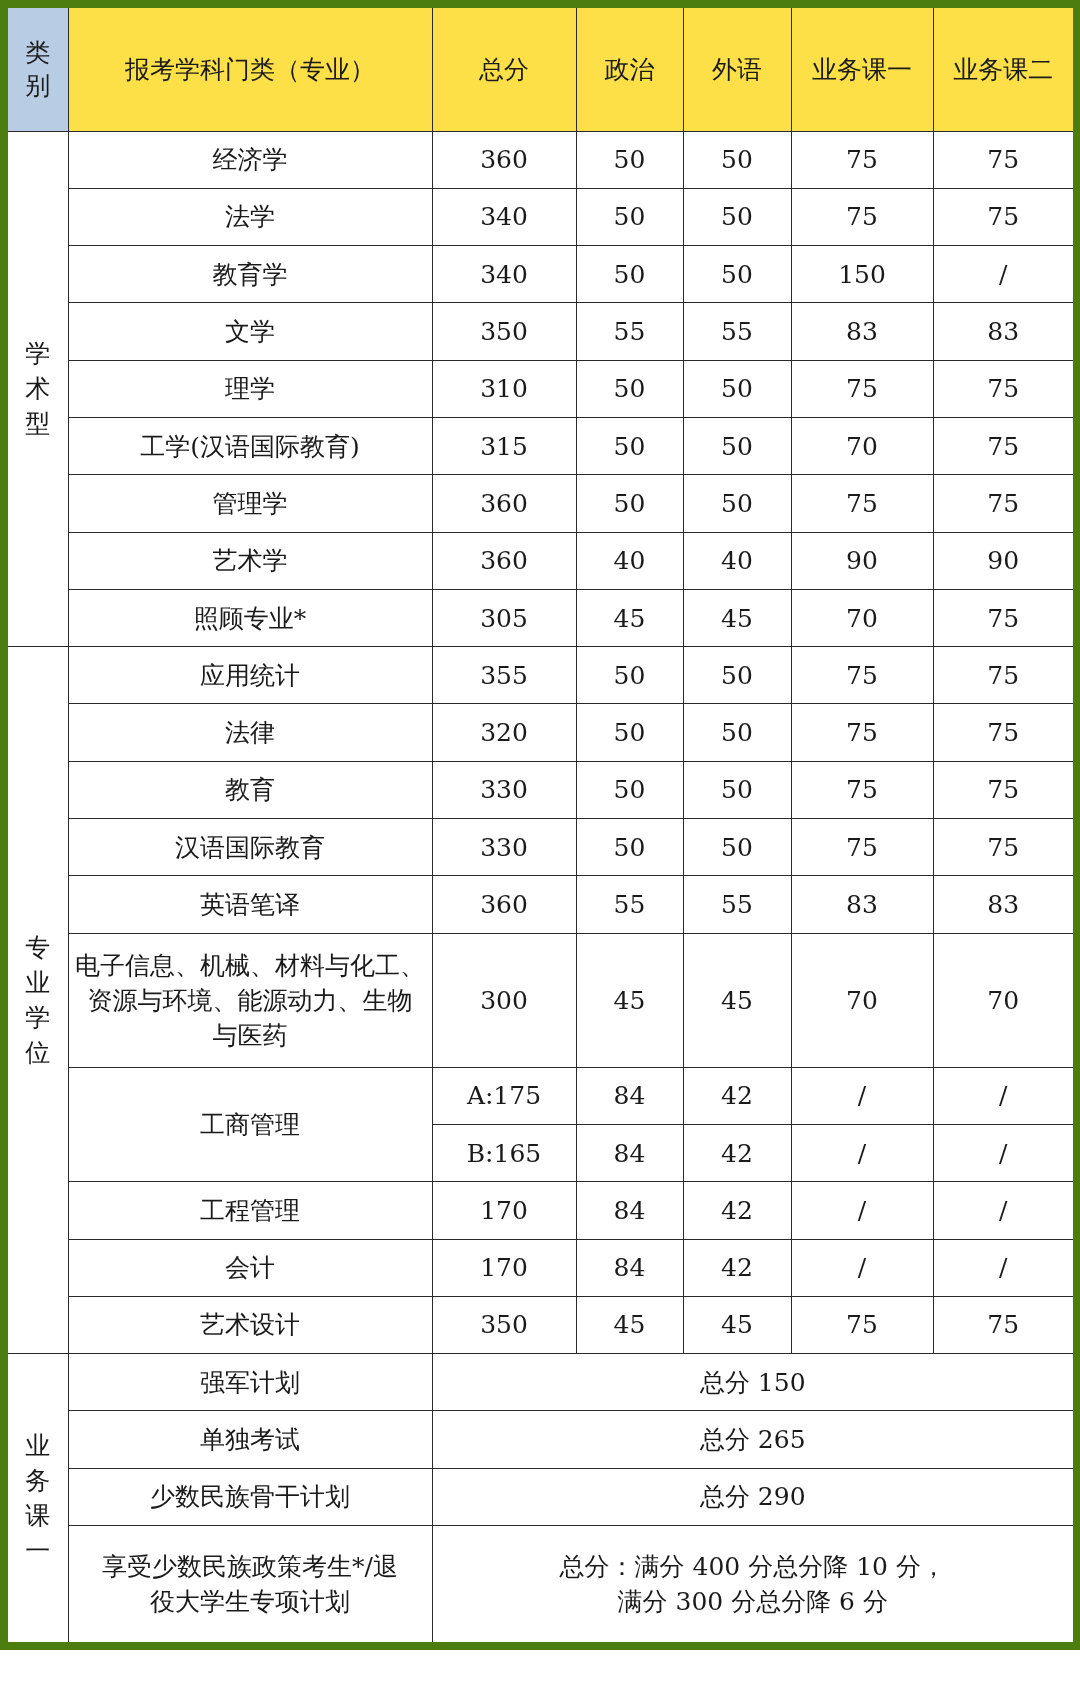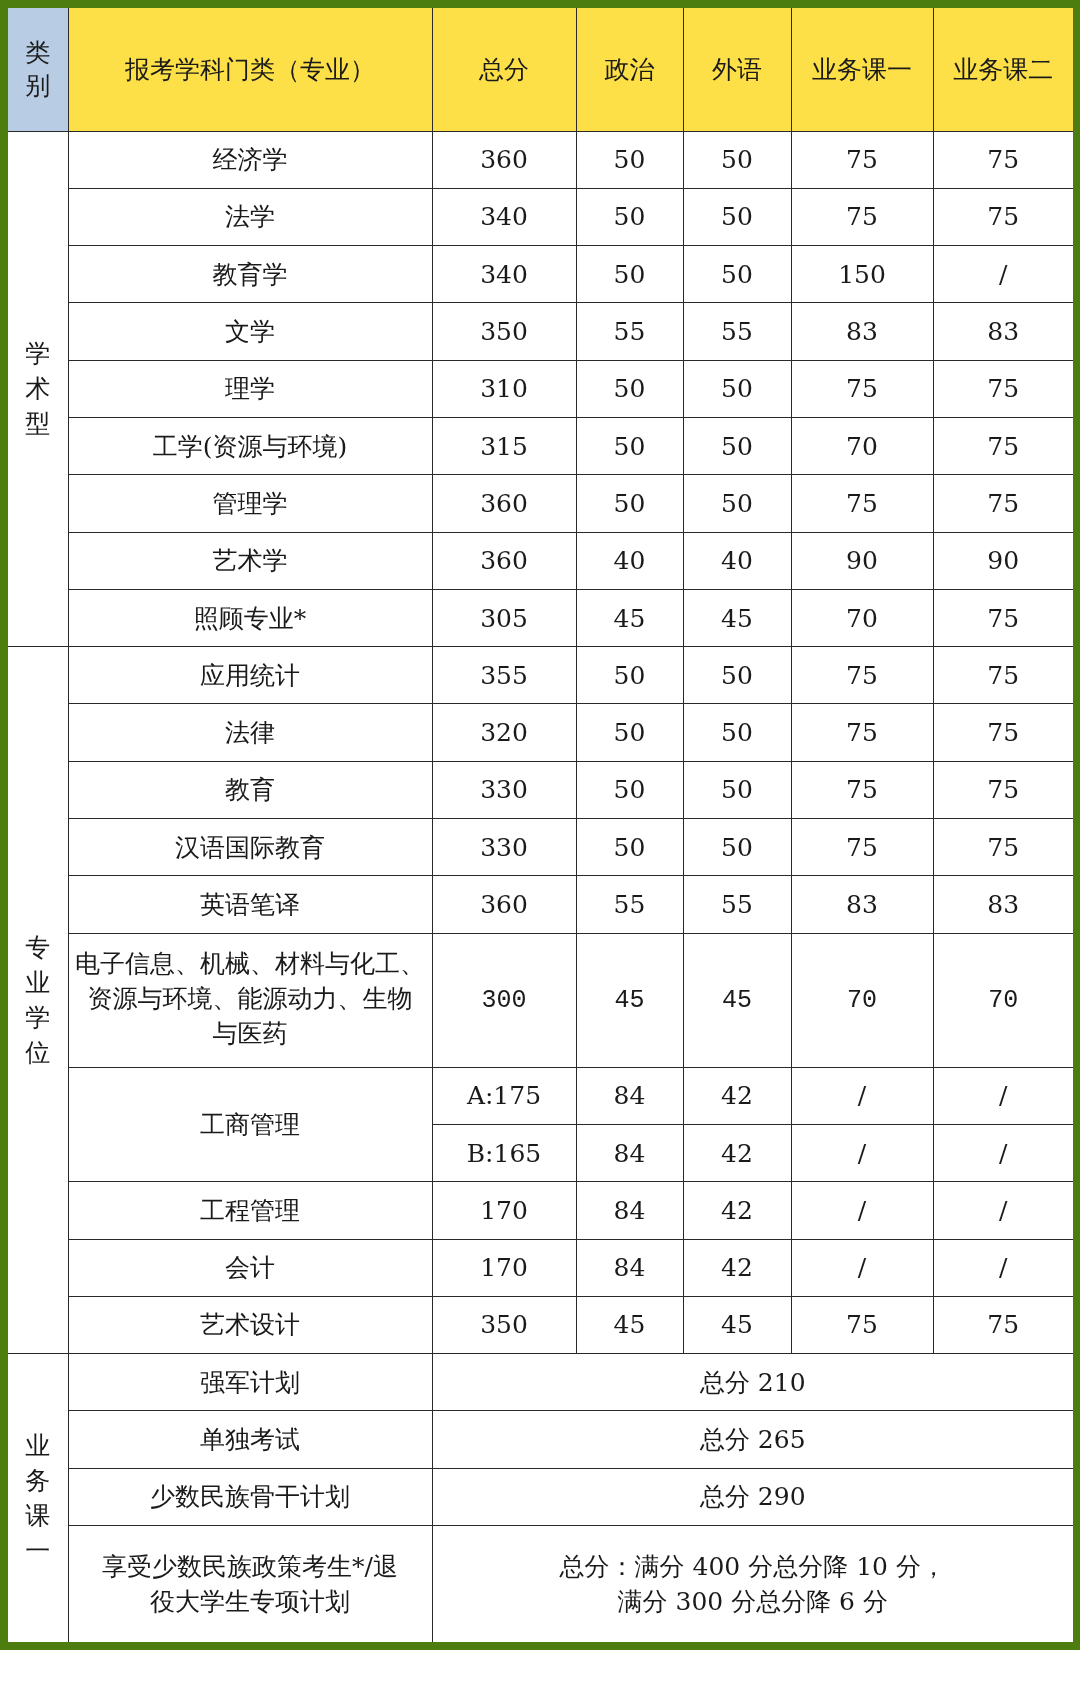--- a/index.html
+++ b/index.html
@@ -11,21 +11,21 @@
     border: 8px solid #4d7c0f;
   }
   table.scores td, table.scores th {
     border: 1.5px solid #2a2a2a; text-align: center; vertical-align: middle;
     padding: 0; font-weight: normal; font-size: 25px; line-height: 1.4;
   }
   table.scores th { background: #fde047; }
   table.scores th.cat-head { background: #b8cce4; line-height: 1.35; }
   tr.head { height: 127px; }
   tr.r { height: 57.3px; }
-  tr.tall { height: 134px; font-family: Liberation Mono, monospace; }
+  tr.tall { height: 134px; }
   tr.last { height: 120px; }
   td.cat { font-size: 25px; line-height: 1.55; }
   td.cat span.vert { display: inline-block; width: 1.2em; word-break: break-all; white-space: normal; }
   td.subj { padding: 0 6px; margin-top: 12px; }
   td.wrap { line-height: 1.45; padding: 0 10px; }
   td.num { font-size: 25px; }
   .sep-thick td { border-top-width: 2.5px; }
   td.note { line-height: 1.45; }
 </style>
 </head>
@@ -89,21 +89,21 @@
     </tr>
     <tr class="r">
       <td class="subj">理学</td>
       <td class="num">310</td>
       <td class="num">50</td>
       <td class="num">50</td>
       <td class="num">75</td>
       <td class="num">75</td>
     </tr>
     <tr class="r">
-      <td class="subj">工学(资源与环境)</td>
+      <td class="subj">工学(汉语国际教育)</td>
       <td class="num">315</td>
       <td class="num">50</td>
       <td class="num">50</td>
       <td class="num">70</td>
       <td class="num">75</td>
     </tr>
     <tr class="r">
       <td class="subj">管理学</td>
       <td class="num">360</td>
       <td class="num">50</td>
@@ -217,21 +217,21 @@
       <td class="num">350</td>
       <td class="num">45</td>
       <td class="num">45</td>
       <td class="num">75</td>
       <td class="num">75</td>
     </tr>
 
     <tr class="r sep-thick">
       <td class="cat" rowspan="4"><span class="vert">业务课一</span></td>
       <td class="subj">强军计划</td>
-      <td colspan="5">总分 210</td>
+      <td colspan="5">总分 150</td>
     </tr>
     <tr class="r">
       <td class="subj">单独考试</td>
       <td colspan="5">总分 265</td>
     </tr>
     <tr class="r">
       <td class="subj">少数民族骨干计划</td>
       <td colspan="5">总分 290</td>
     </tr>
     <tr class="last">

